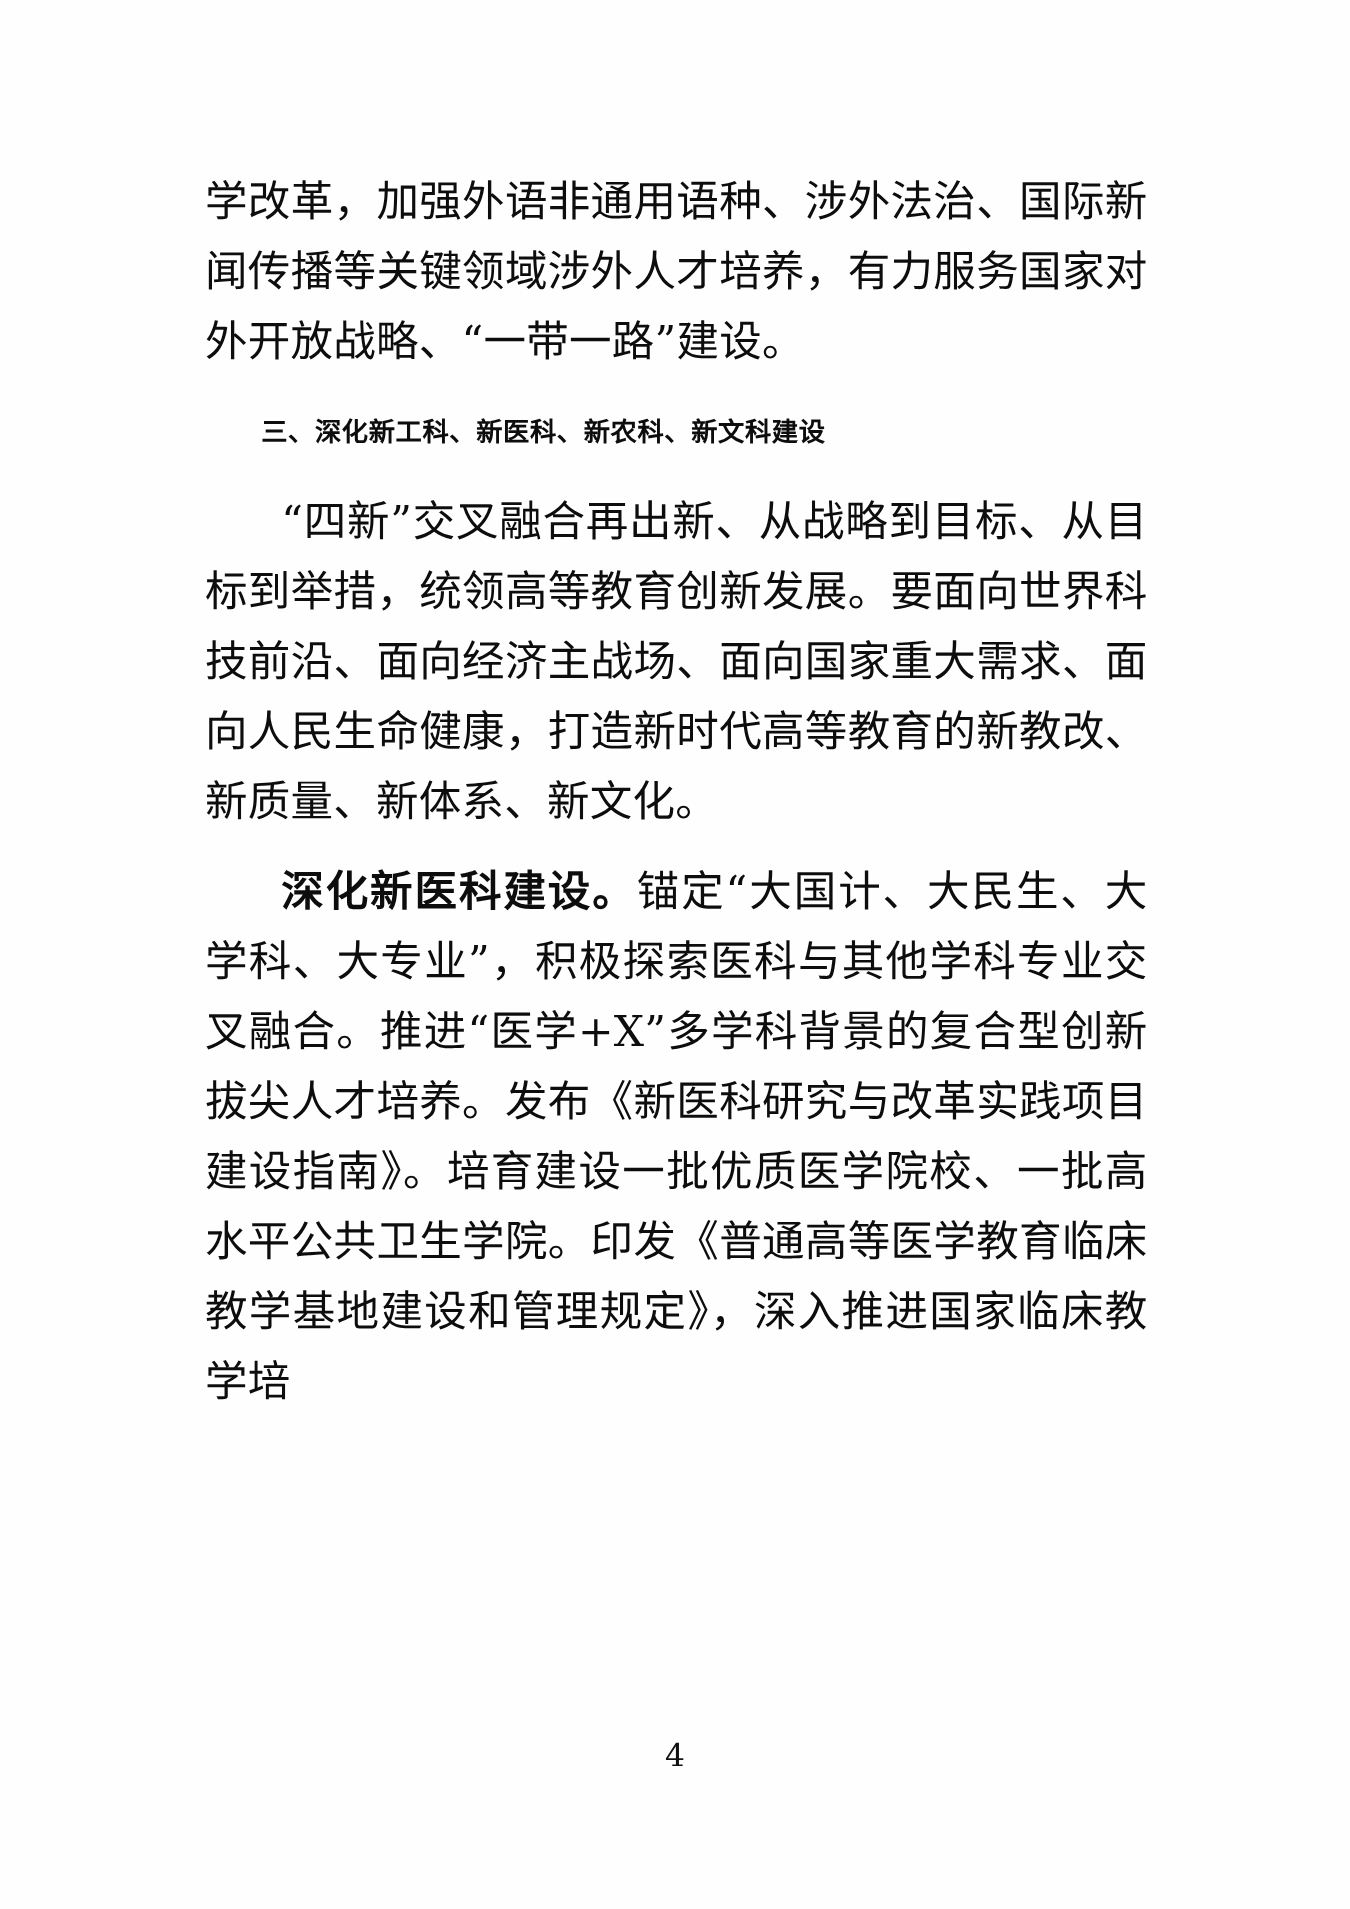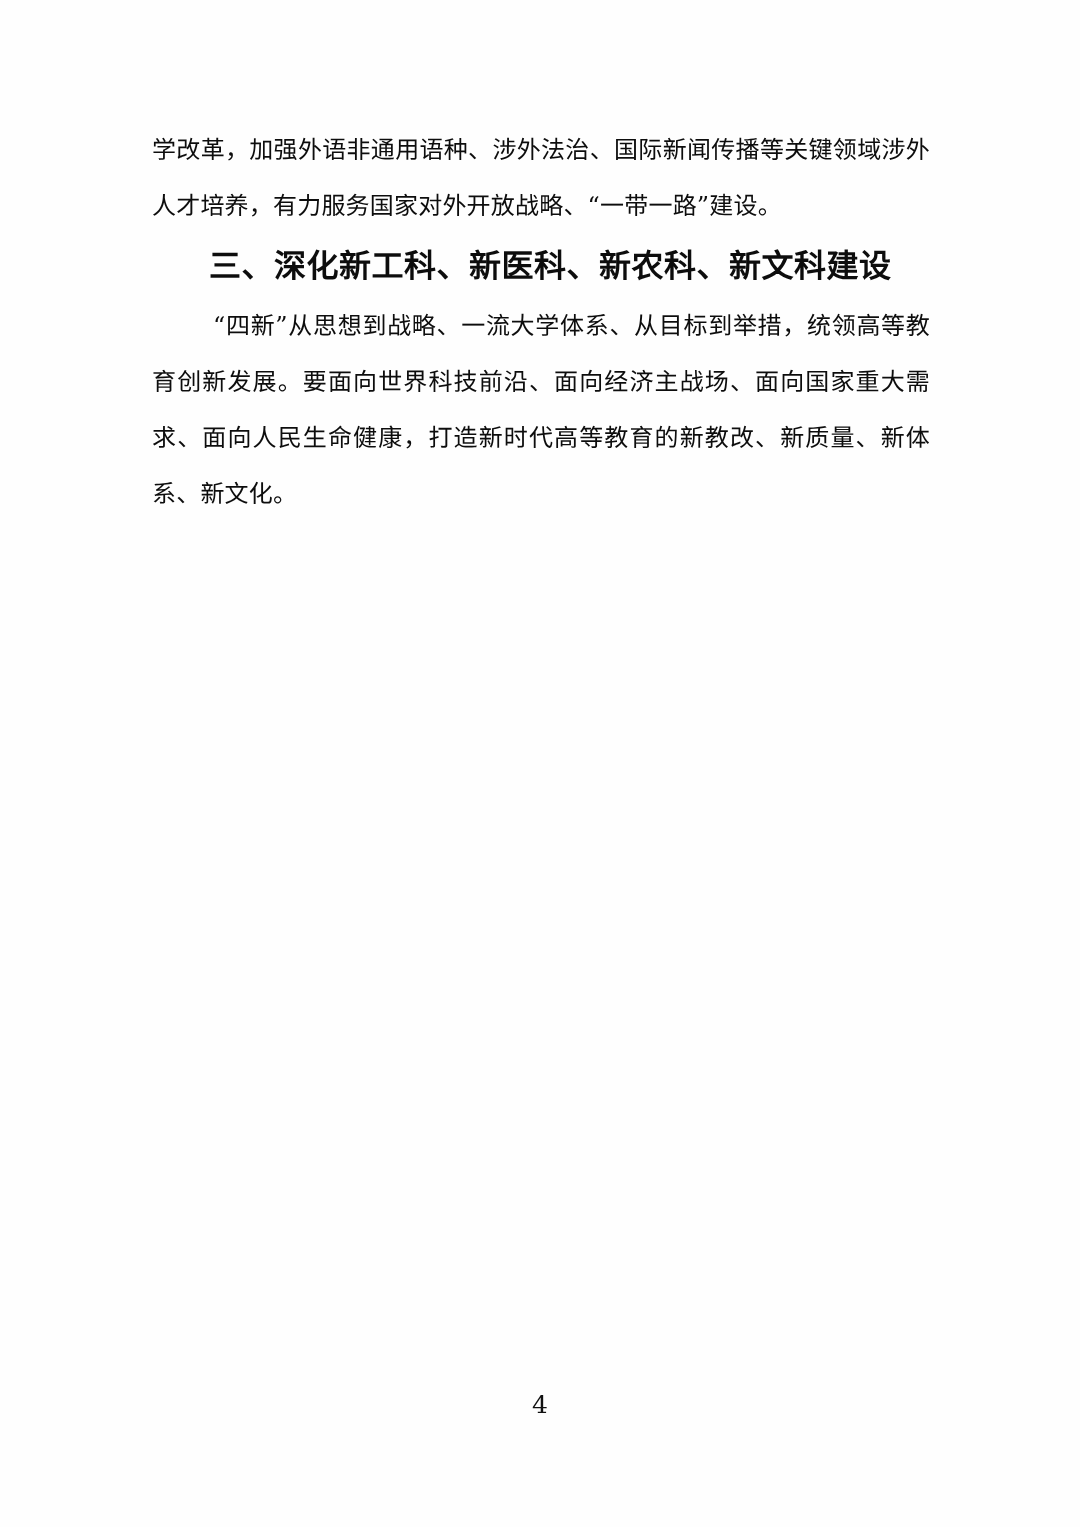--- a/index.html
+++ b/index.html
@@ -23,36 +23,36 @@
     height: 1527px;
     background: #fefefe;
   }
   .content {
     position: absolute;
     left: 148px;
     top: 118px;
     width: 786px;
   }
   p {
-    margin: 4px;
-    font-size: 24px;
+    margin: 16px;
+    font-size: 34px;
     line-height: 56px;
     text-align: justify;
     text-justify: inter-ideograph;
     letter-spacing: 0.2px;
   }
   p.cont {
     text-indent: 0;
   }
   p.indent {
     text-indent: 61px;
   }
   .heading {
     font-weight: bold;
-    font-size: 32px;
+    font-size: 21px;
     line-height: 56px;
     margin: 0;
     text-indent: 61px;
     letter-spacing: 0.5px;
   }
   .lead {
     font-weight: bold;
   }
   .page-number {
     position: absolute;
@@ -73,21 +73,22 @@
 
 <div class="page">
   <div class="content">
 
     <p class="cont">学改革，加强外语非通用语种、涉外法治、国际新闻传播等关键领域涉外人才培养，有力服务国家对外开放战略、“一带一路”建设。</p>
 
     <div class="para-gap"></div>
 
     <p class="heading">三、深化新工科、新医科、新农科、新文科建设</p>
 
-    <p class="indent">“四新”从思想到战略、一流大学体系、从目标到举措，统领高等教育创新发展。要面向世界科技前沿、面向经济主战场、面向国家重大需求、面向人民生命健康，打造新时代高等教育的新教改、新质量、新体系、新文化。</p>
+    <p class="indent">“四新”交叉融合再出新、从战略到目标、从目标到举措，统领高等教育创新发展。要面向世界科技前沿、面向经济主战场、面向国家重大需求、面向人民生命健康，打造新时代高等教育的新教改、新质量、新体系、新文化。</p>
 
 
 
+    <p class="indent"><span class="lead">深化新医科建设。</span><span>锚定“大国计、大民生、大学科、大专业”，积极探索医科与其他学科专业交叉融合。推进“医学+X”多学科背景的复合型创新拔尖人才培养。发布《新医科研究与改革实践项目建设指南》。培育建设一批优质医学院校、一批高水平公共卫生学院。印发《普通高等医学教育临床教学基地建设和管理规定》，深入推进国家临床教学培</span></p>
 
   </div>
 
   <div class="page-number">4</div>
 </div>
 
 </body></html>

